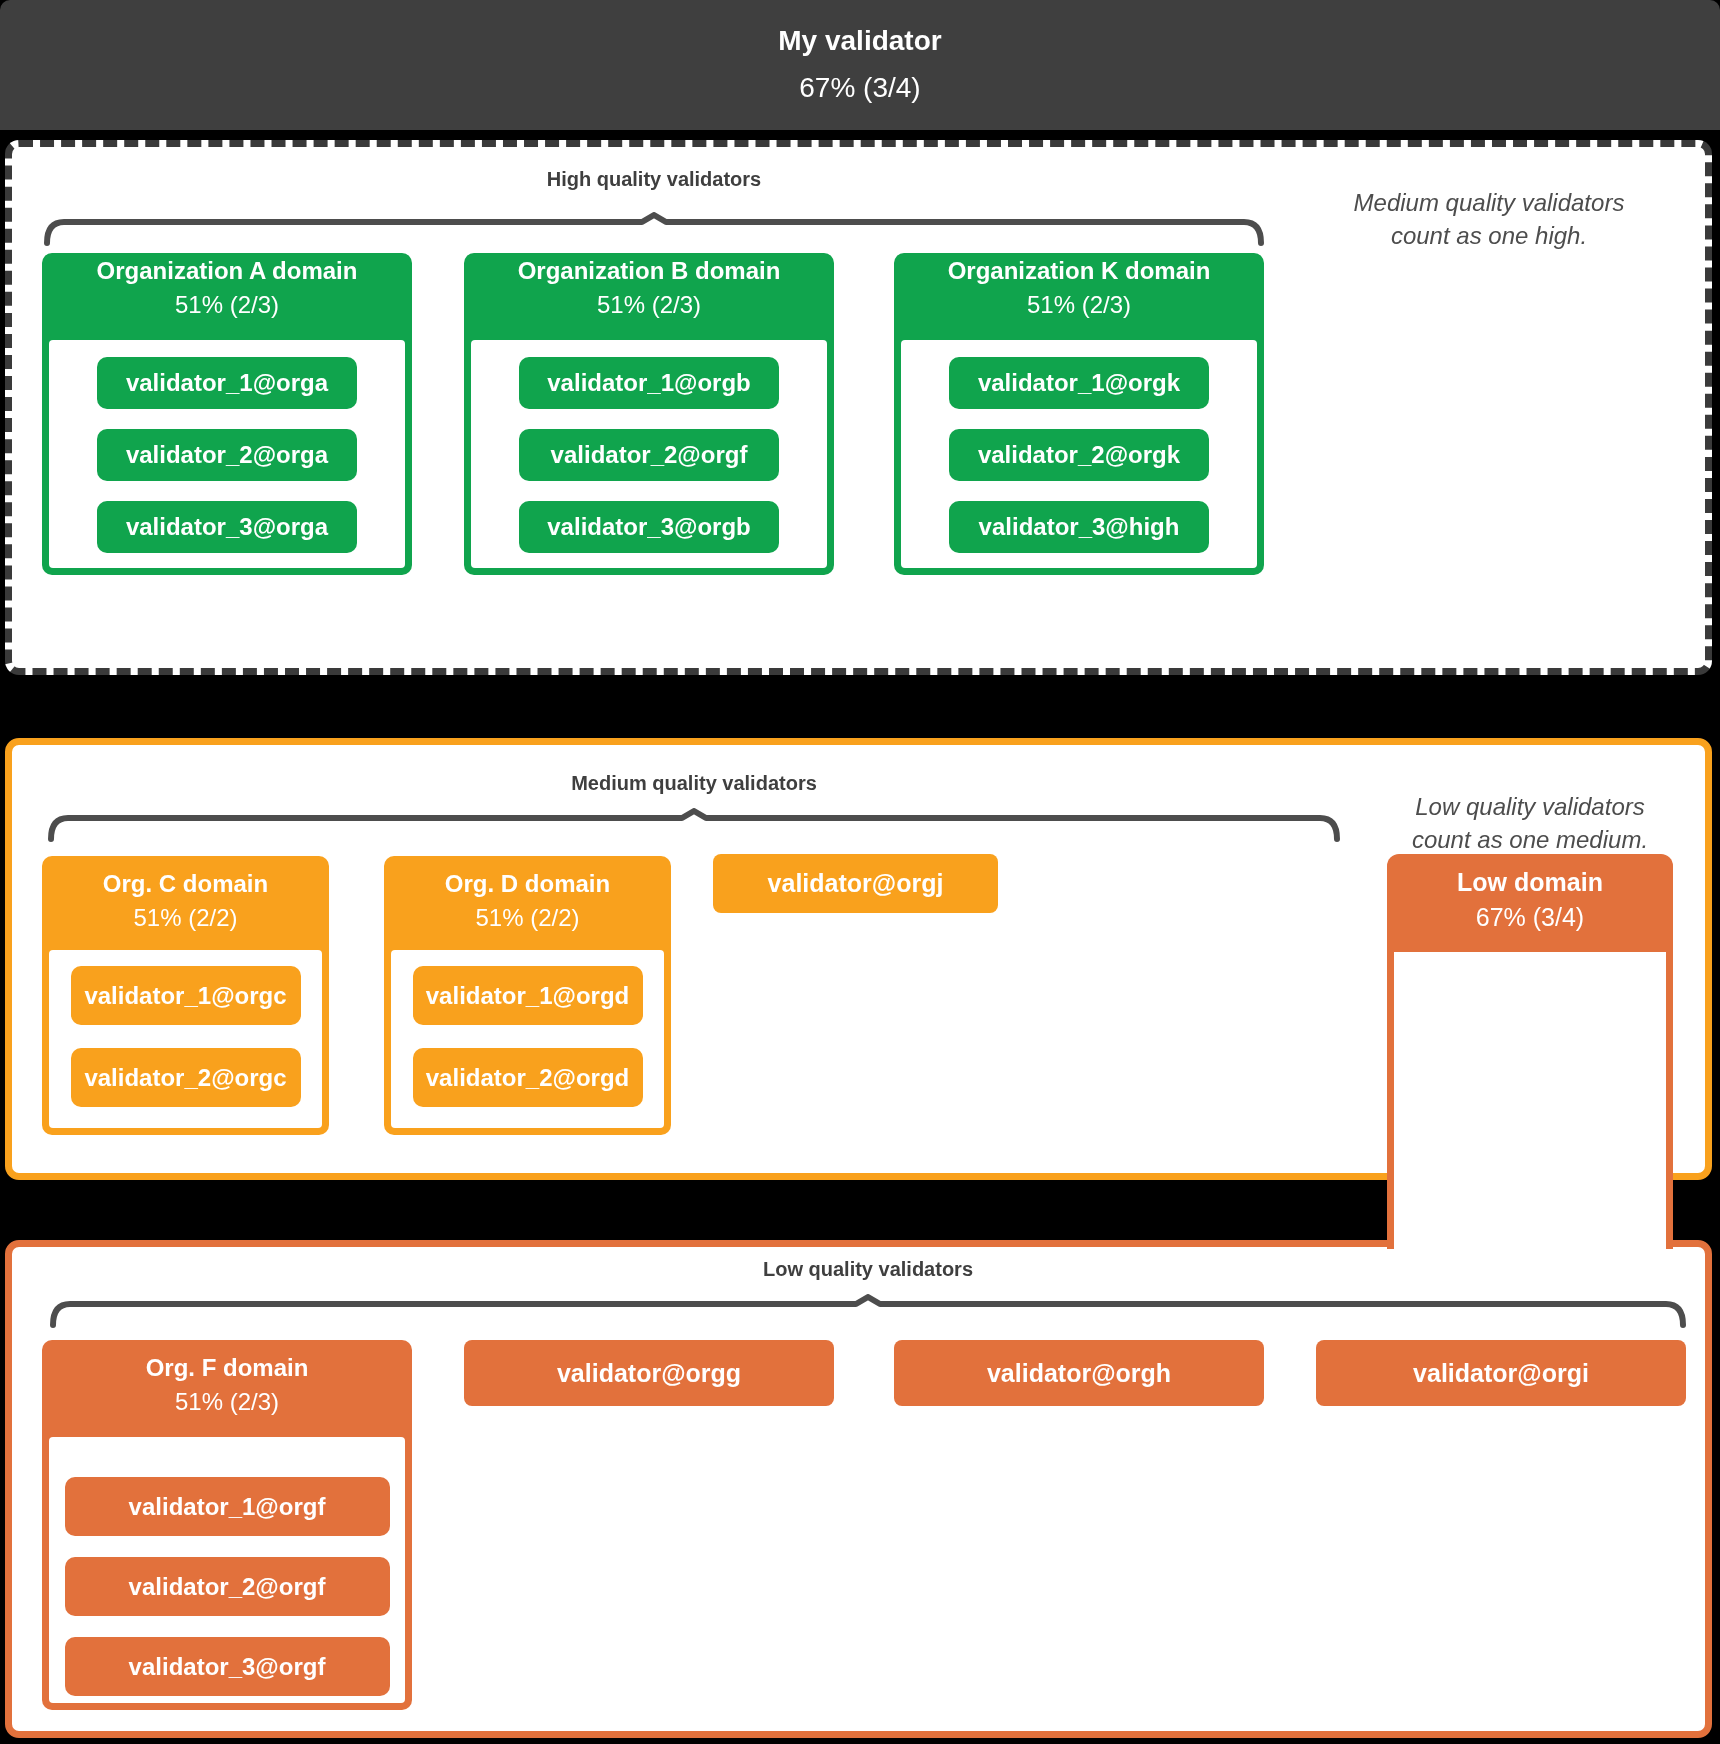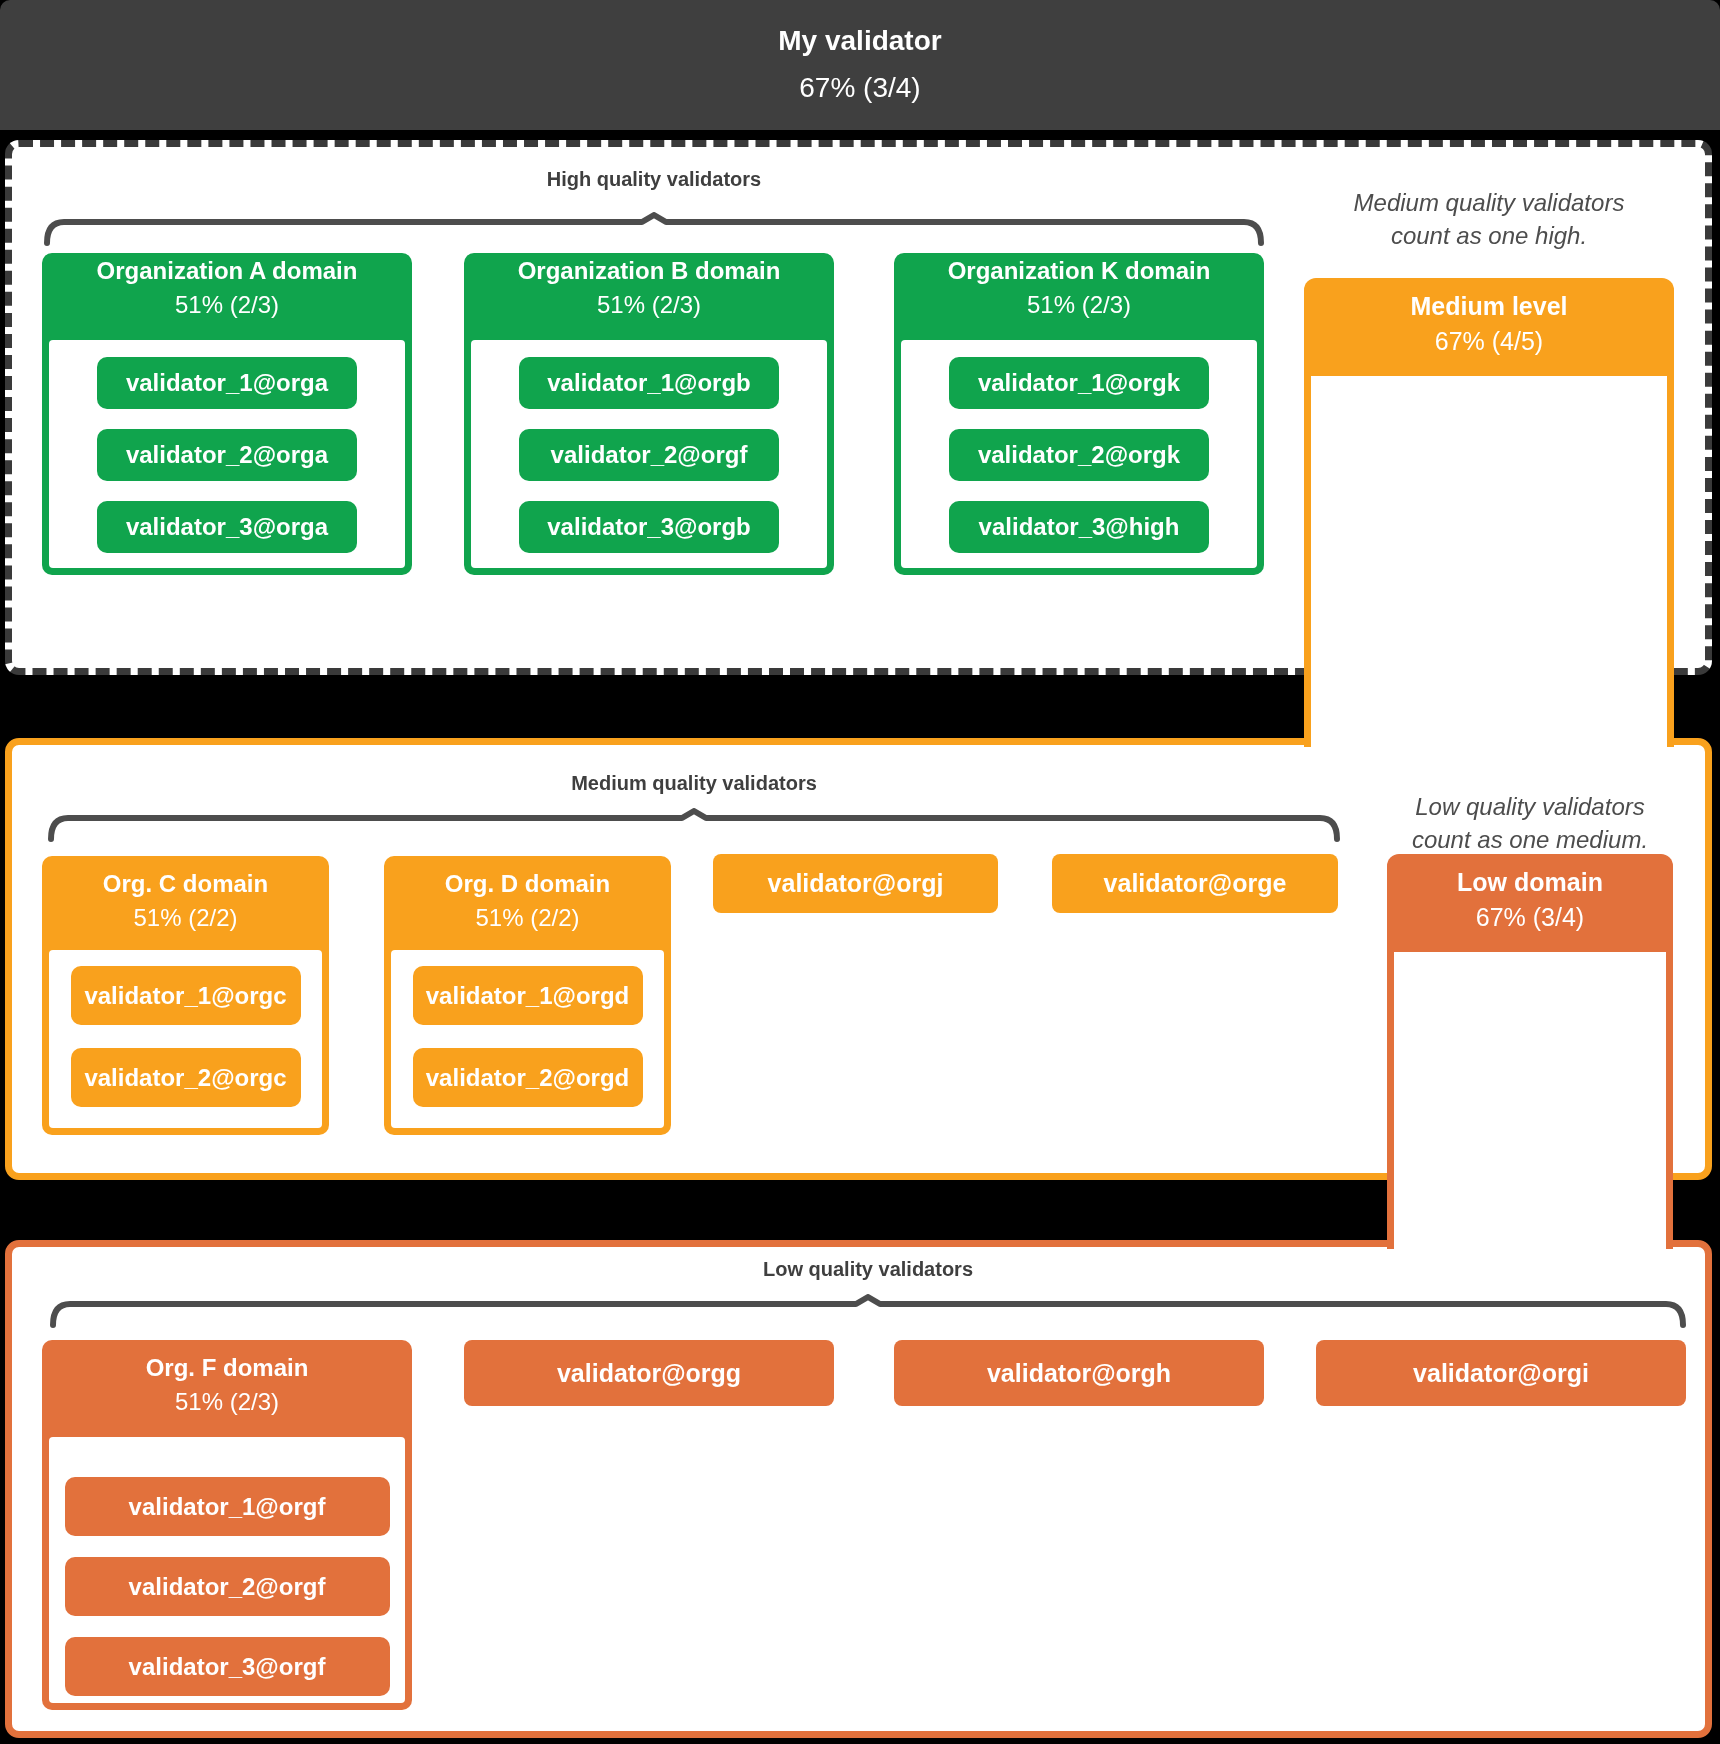--- a/index.html
+++ b/index.html
@@ -114,25 +114,20 @@
   <div class="org green hi-org" style="left:894px;">
     <div class="org-title">Organization K domain</div>
     <div class="org-quorum">51% (2/3)</div>
     <div class="org-body">
       <div class="pill green">validator_1@orgk</div>
       <div class="pill green">validator_2@orgk</div>
       <div class="pill green">validator_3@high</div>
     </div>
   </div>
 
-  <div class="level-box lvl-med">
-    <div class="level-title">Medium level</div>
-    <div class="level-quorum">67% (4/5)</div>
-    <div class="level-body"></div>
-  </div>
 
   <div class="section sec-med"></div>
   <div class="sec-label" style="left:694px;top:772px;">Medium quality validators</div>
   <svg class="brace" style="left:48px;top:808px;" width="1292" height="36" viewBox="0 0 1292 36">
     <path d="M3,31 Q3,10 20,10 L634,10 L646,3 L658,10 L1272,10 Q1289,10 1289,31" fill="none" stroke="#4D4D4D" stroke-width="6" stroke-linecap="round" stroke-linejoin="round"></path>
   </svg>
   <div class="note" style="left:1377px;top:790px;width:306px;">
     <div>Low quality validators</div>
     <div>count as one medium.</div>
   </div>
@@ -149,21 +144,20 @@
   <div class="org orange md-org" style="left:384px;">
     <div class="org-title">Org. D domain</div>
     <div class="org-quorum">51% (2/2)</div>
     <div class="org-body">
       <div class="pill orange">validator_1@orgd</div>
       <div class="pill orange">validator_2@orgd</div>
     </div>
   </div>
 
   <div class="free-pill md-free" style="left:713px;width:285px;">validator@orgj</div>
-  <div class="free-pill md-free" style="left:1052px;width:286px;">validator@orge</div>
 
   <div class="level-box lvl-low">
     <div class="level-title">Low domain</div>
     <div class="level-quorum">67% (3/4)</div>
     <div class="level-body"></div>
   </div>
 
   <div class="section sec-low"></div>
   <div class="sec-label" style="left:868px;top:1258px;">Low quality validators</div>
   <svg class="brace" style="left:50px;top:1294px;" width="1636" height="36" viewBox="0 0 1636 36">

